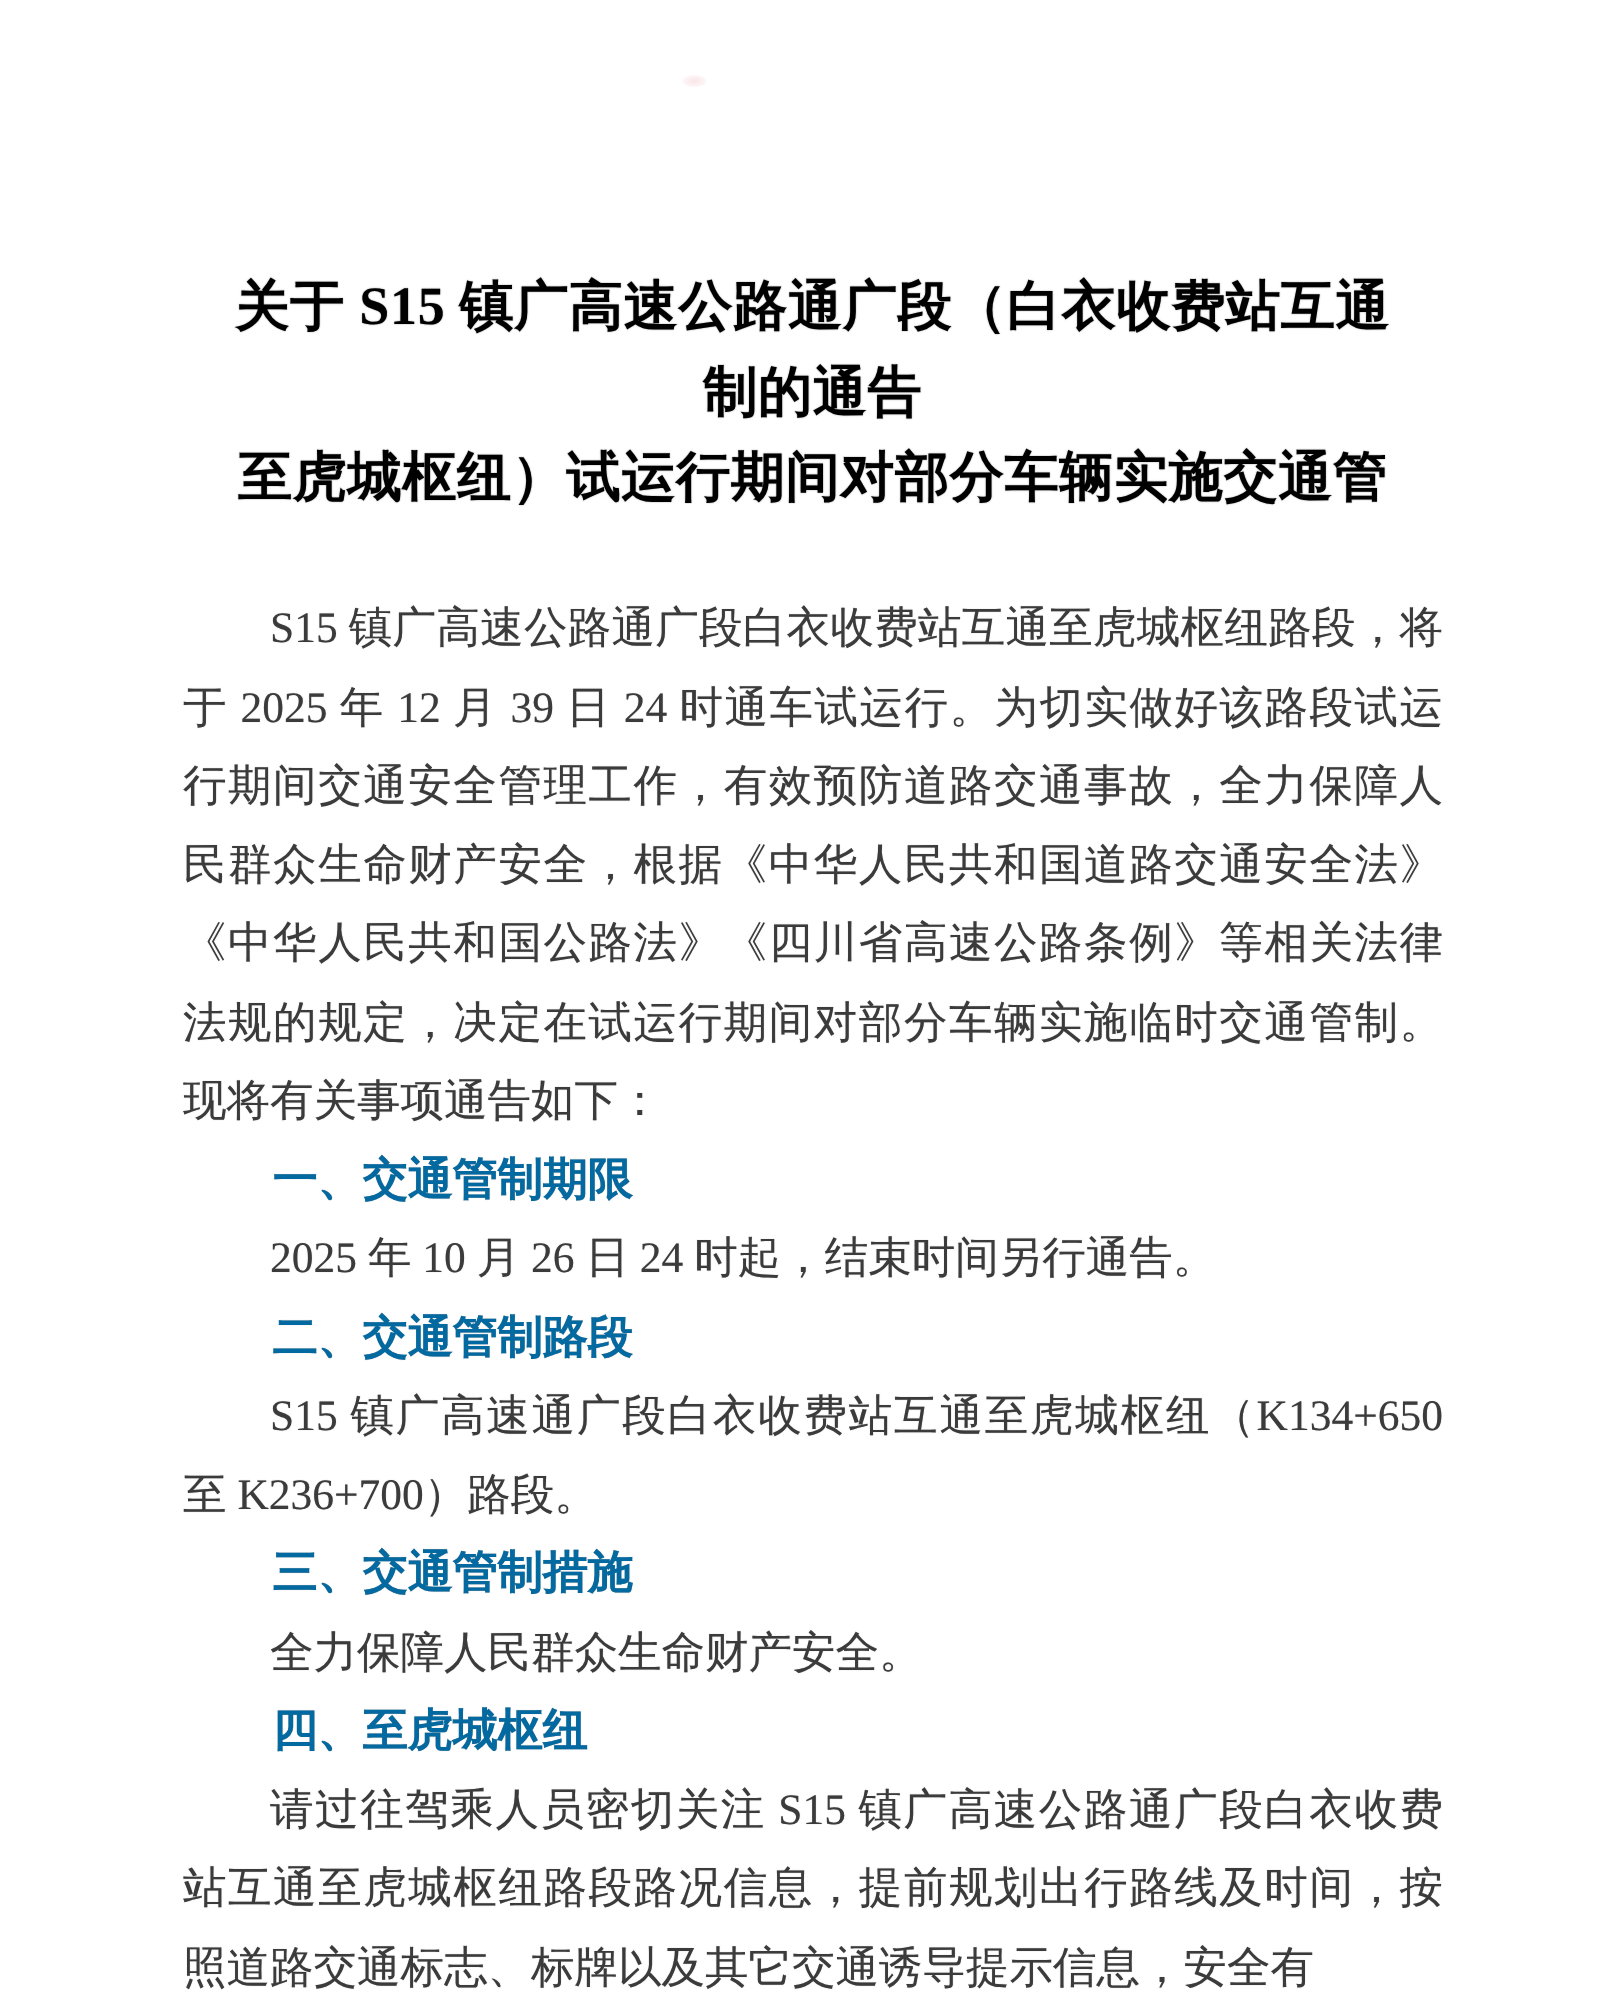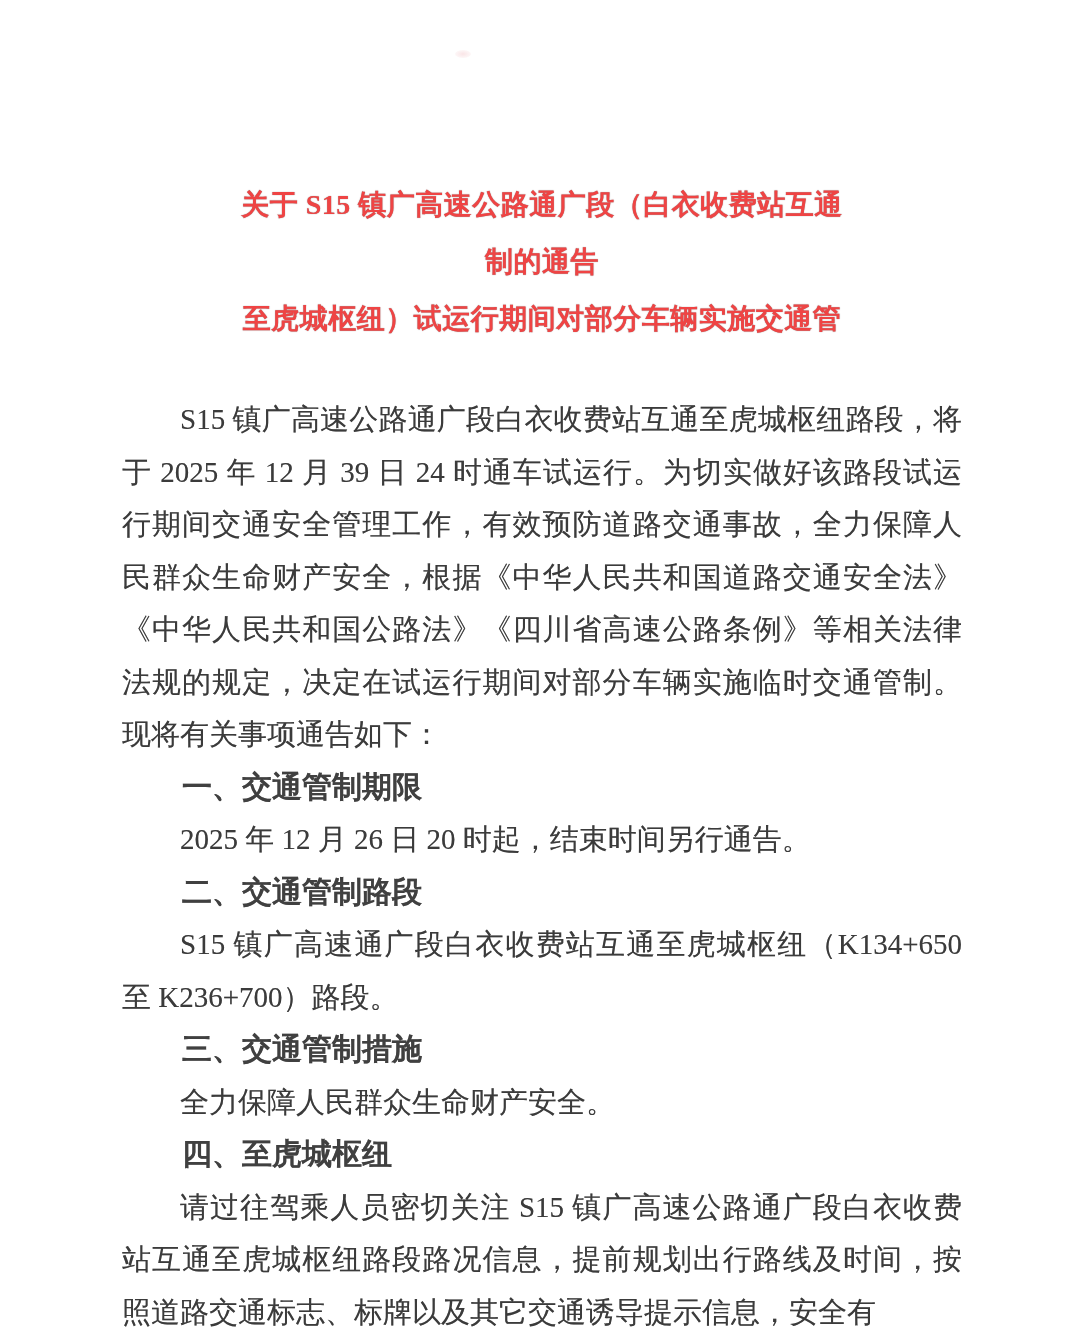--- a/index.html
+++ b/index.html
@@ -18,23 +18,23 @@
     width: 1080px;
     height: 1327px;
     padding: 176px 118px 0 122px;
     background: #ffffff;
     position: relative;
   }
   
   .title {
     text-align: center;
     font-weight: bold;
-    font-size: 28px;
+    font-size: 36px;
     line-height: 57px;
-    color: #ef4444;
+    color: #000000;
     letter-spacing: 0.5px;
     text-shadow: 0 0 1px rgba(25,25,25,0.55);
   }
   
   .notice-body {
     margin-top: 46px;
     font-size: 29px;
     line-height: 52.5px;
     color: #3b3b3b;
     text-align: justify;
@@ -43,21 +43,21 @@
   .para {
     text-indent: 2em;
     margin: 0;
   }
   .heading {
     text-indent: 2em;
     margin: 0;
     font-weight: bold;
     font-size: 30px;
     line-height: 52.5px;
-    color: #404040;
+    color: #0369a1;
     font-family: "Liberation Sans", "DejaVu Sans", sans-serif;
     text-shadow: 0 0 0.5px rgba(40,40,40,0.5);
   }
   
   .scan-artifact {
     position: absolute;
     top: 50px;
     left: 455px;
     width: 16px;
     height: 8px;
@@ -75,21 +75,21 @@
   <div class="title">
     <div>关于 S15 镇广高速公路通广段（白衣收费站互通</div>
     <div>制的通告</div>
     <div>至虎城枢纽）试运行期间对部分车辆实施交通管</div>
   </div>
 
   <div class="notice-body">
 
   <div class="para">S15 镇广高速公路通广段白衣收费站互通至虎城枢纽路段，将于 2025 年 12 月 39 日 24 时通车试运行。为切实做好该路段试运行期间交通安全管理工作，有效预防道路交通事故，全力保障人民群众生命财产安全，根据《中华人民共和国道路交通安全法》《中华人民共和国公路法》《四川省高速公路条例》等相关法律法规的规定，决定在试运行期间对部分车辆实施临时交通管制。现将有关事项通告如下：</div>
       <div class="heading">一、交通管制期限</div>
-      <div class="para">2025 年 12 月 26 日 20 时起，结束时间另行通告。</div>
+      <div class="para">2025 年 10 月 26 日 24 时起，结束时间另行通告。</div>
       <div class="heading">二、交通管制路段</div>
       <div class="para">S15 镇广高速通广段白衣收费站互通至虎城枢纽（K134+650 至 K236+700）路段。</div>
       <div class="heading">三、交通管制措施</div>
       <div class="para">全力保障人民群众生命财产安全。</div>
       <div class="heading">四、至虎城枢纽</div>
       <div class="para">请过往驾乘人员密切关注 S15 镇广高速公路通广段白衣收费站互通至虎城枢纽路段路况信息，提前规划出行路线及时间，按照道路交通标志、标牌以及其它交通诱导提示信息，安全有</div>
     </div>
 </div>
 
 </body></html>

